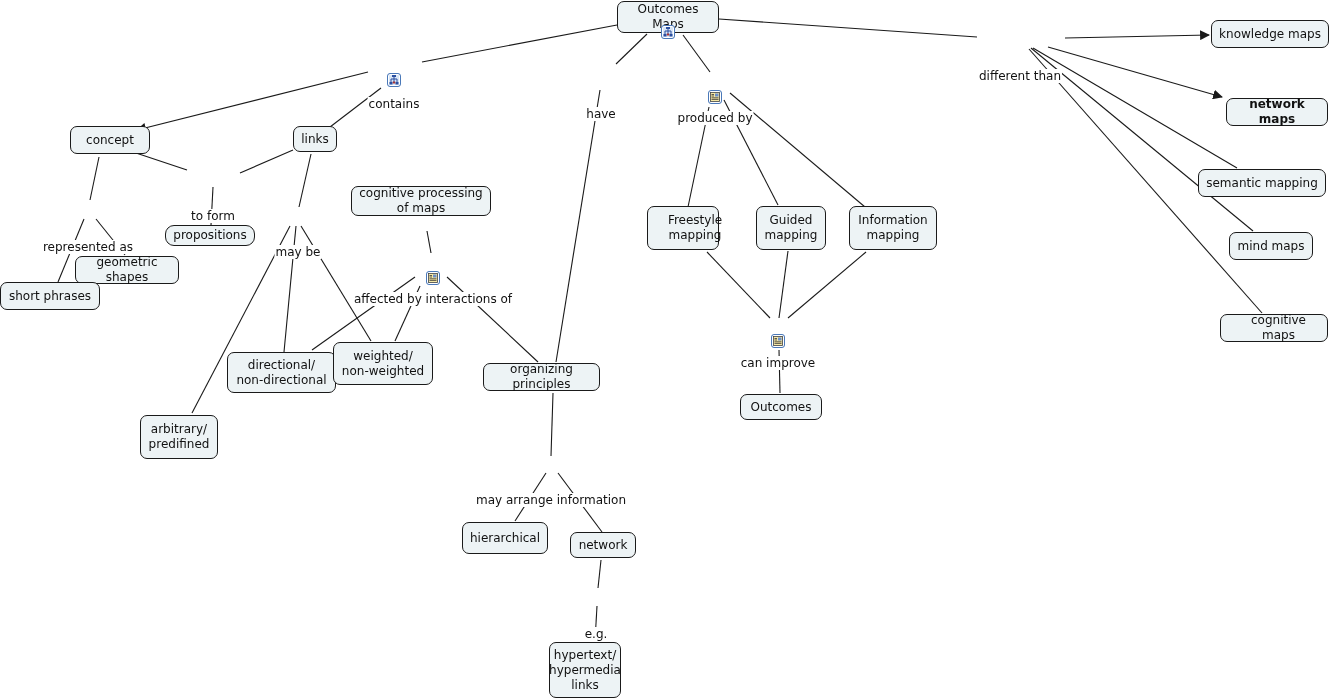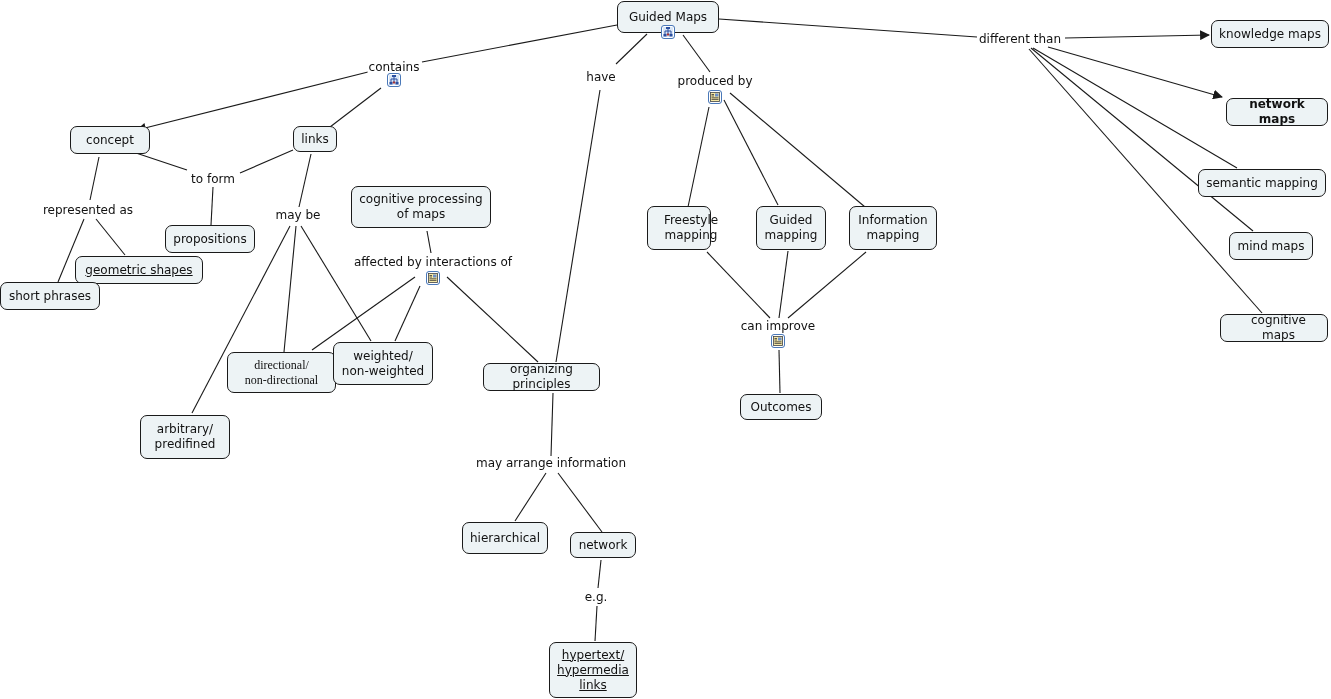--- a/index.html
+++ b/index.html
@@ -4,21 +4,21 @@
   <style>
     html, body { margin: 0; padding: 0; background: #ffffff; }
     body { width: 1331px; height: 699px; position: relative; overflow: hidden;
            font-family: "DejaVu Sans", sans-serif; font-size: 12px; color: #111; }
     #edges { position: absolute; left: 0; top: 0; width: 1331px; height: 699px; }
     .node { position: absolute; box-sizing: border-box; background: #edf3f5;
             border: 1px solid #1a1a1a; border-radius: 7px; text-align: center;
             line-height: 15px; display: flex; align-items: center; justify-content: center;
             white-space: pre-line; padding: 0 6px; cursor: pointer; }
     .lbl { position: absolute; white-space: nowrap; background: #fff; padding: 0 1px;
-           line-height: 14px; transform: translate(-50%, -50%); cursor: pointer; }
+           line-height: 14px; transform: translate(-50%, -50%); cursor: pointer; margin-top: 37px; }
     .res { position: absolute; width: 14px; height: 14px; box-sizing: border-box;
            border: 1px solid #4a78b8; border-radius: 3px; background: #d9e6f6;
            box-shadow: inset 0 0 0 1px #fff; transform: translate(-50%, 0); cursor: pointer; }
     .res svg { position: absolute; left: 1px; top: 1px; }
   </style>
 </head>
 <body>
 
 <svg id="edges" xmlns="http://www.w3.org/2000/svg">
   <defs>
@@ -71,41 +71,41 @@
     <line x1="601" y1="560" x2="598" y2="588"></line>
     <line x1="597" y1="606" x2="595" y2="641"></line>
 
     <line x1="707" y1="252" x2="770" y2="318"></line>
     <line x1="788" y1="251" x2="779" y2="318"></line>
     <line x1="866" y1="252" x2="788" y2="318"></line>
     <line x1="779" y1="350" x2="780" y2="393"></line>
   </g>
 </svg>
 
-<div class="node" style="left:617px;top:1px;width:102px;height:32px;">Guided Maps</div>
+<div class="node" style="left:617px;top:1px;width:102px;height:32px;">Outcomes Maps</div>
 <div class="node" style="left:70px;top:126px;width:80px;height:28px;">concept</div>
 <div class="node" style="left:293px;top:126px;width:44px;height:26px;">links</div>
-<div class="node" style="left:165px;top:225px;width:90px;height:28px;">propositions</div>
-<div class="node" style="left:75px;top:256px;width:128px;height:28px;text-decoration:underline;">geometric shapes</div>
+<div class="node" style="left:165px;top:225px;width:90px;height:21px;border-radius:9px;">propositions</div>
+<div class="node" style="left:75px;top:256px;width:104px;height:28px;">geometric shapes</div>
 <div class="node" style="left:0px;top:282px;width:100px;height:28px;">short phrases</div>
-<div class="node" style="left:351px;top:186px;width:140px;height:42px;">cognitive processing
+<div class="node" style="left:351px;top:186px;width:140px;height:30px;">cognitive processing
 of maps</div>
-<div class="node" style="left:227px;top:352px;width:109px;height:41px;font-family:Liberation Serif, serif;">directional/
+<div class="node" style="left:227px;top:352px;width:109px;height:41px;">directional/
 non-directional</div>
 <div class="node" style="left:333px;top:342px;width:100px;height:43px;">weighted/
 non-weighted</div>
-<div class="node" style="left:140px;top:415px;width:90px;height:44px;">arbitrary/
+<div class="node" style="left:140px;top:415px;width:78px;height:44px;">arbitrary/
 predifined</div>
 <div class="node" style="left:483px;top:363px;width:117px;height:28px;">organizing principles</div>
 <div class="node" style="left:462px;top:522px;width:86px;height:32px;">hierarchical</div>
 <div class="node" style="left:570px;top:532px;width:66px;height:26px;">network</div>
-<div class="node" style="left:549px;top:642px;width:88px;height:56px;text-decoration:underline;">hypertext/
+<div class="node" style="left:549px;top:642px;width:72px;height:56px;">hypertext/
 hypermedia
 links</div>
-<div class="node" style="left:647px;top:206px;width:64px;height:44px;padding-left:30px;">Freestyle
+<div class="node" style="left:647px;top:206px;width:72px;height:44px;padding-left:30px;">Freestyle
 mapping</div>
 <div class="node" style="left:756px;top:206px;width:70px;height:44px;">Guided
 mapping</div>
 <div class="node" style="left:849px;top:206px;width:88px;height:44px;">Information
 mapping</div>
 <div class="node" style="left:740px;top:394px;width:82px;height:26px;">Outcomes</div>
 <div class="node" style="left:1211px;top:20px;width:118px;height:28px;">knowledge maps</div>
 <div class="node" style="left:1226px;top:98px;width:102px;height:28px;font-weight:bold;">network maps</div>
 <div class="node" style="left:1198px;top:169px;width:128px;height:28px;">semantic mapping</div>
 <div class="node" style="left:1229px;top:232px;width:84px;height:28px;">mind maps</div>

